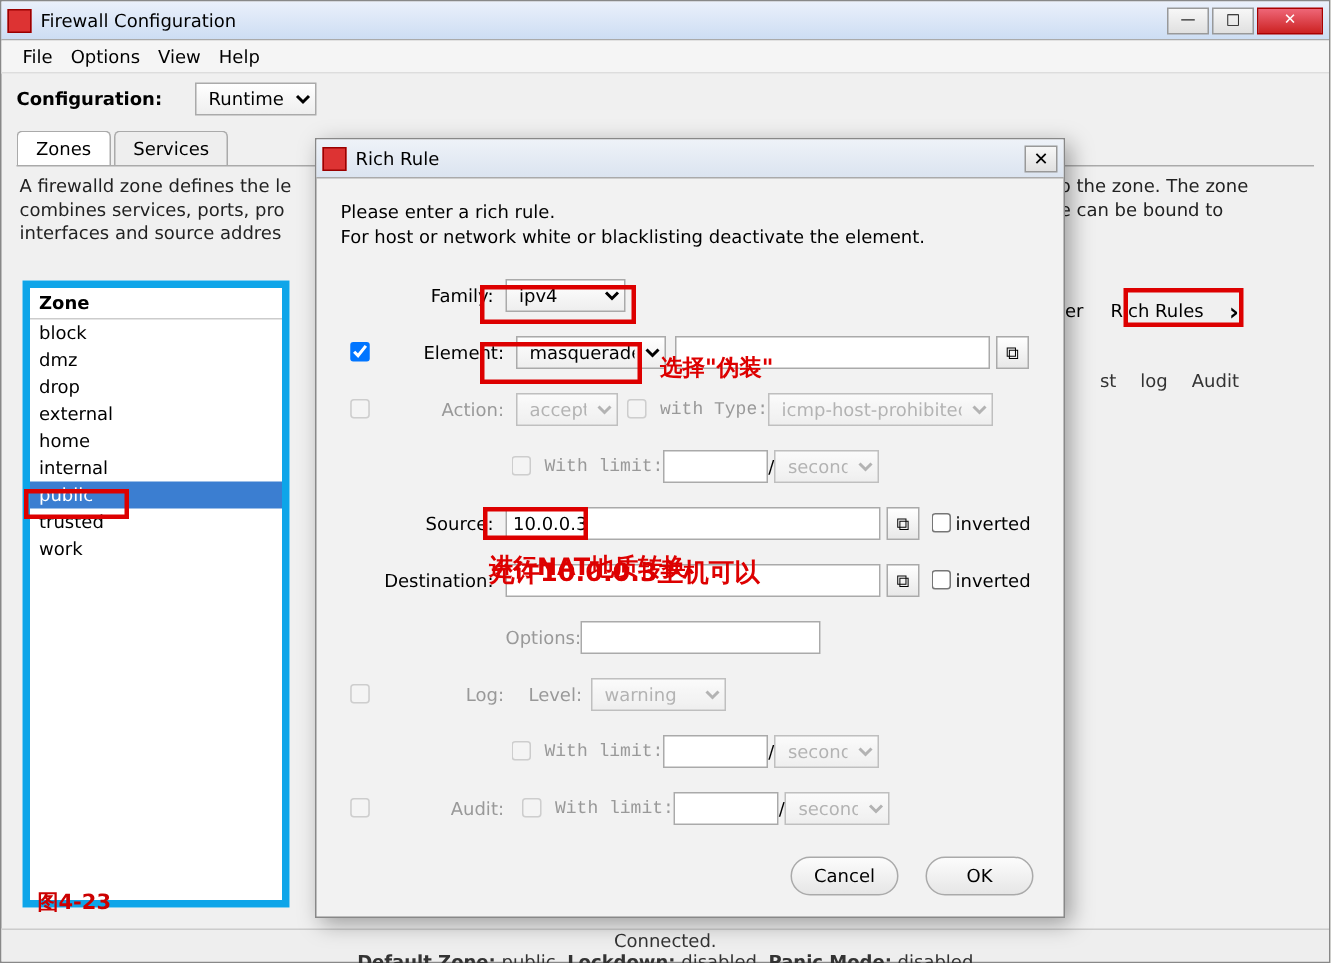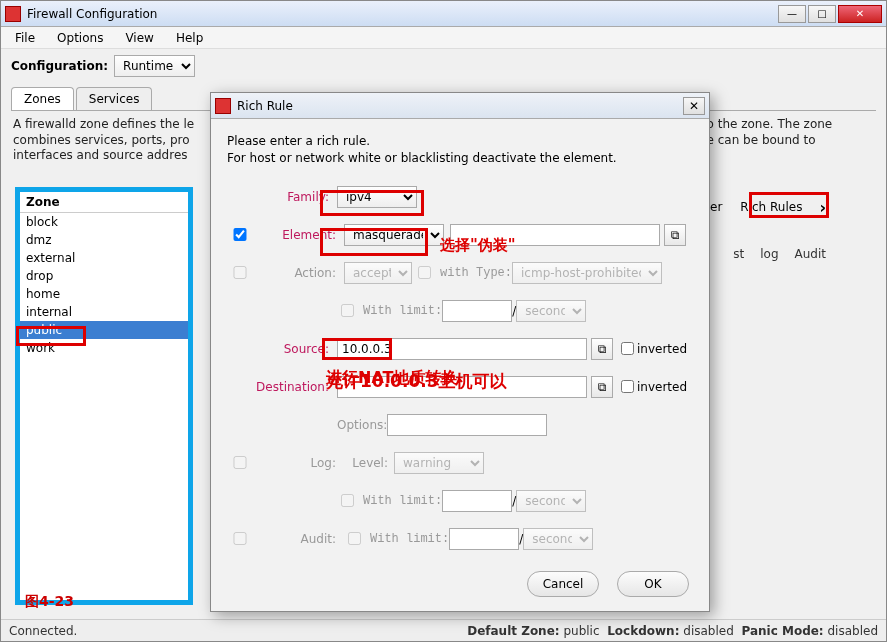--- a/index.html
+++ b/index.html
@@ -7,53 +7,53 @@
 
 .window { background: #f0f0f0; border: 1px solid #888; position: absolute; }
 .main-window { left: 0; top: 0; width: 887px; height: 642px; }
 .titlebar { height: 26px; background: linear-gradient(#eaf0fb, #cdddf3); display: flex; align-items: center; padding: 0 4px; border-bottom: 1px solid #aaa; }
 .titlebar .icon { width: 16px; height: 16px; background: #d33; border: 1px solid #900; margin-right: 6px; display: inline-block; }
 .titlebar .title { flex: 1; }
 .winbtns { display: flex; gap: 2px; }
 .winbtn { width: 28px; height: 18px; border: 1px solid #999; background: linear-gradient(#f7f7f7,#e0e0e0); display: flex; align-items: center; justify-content: center; font-size: 10px; }
 .winbtn.close { background: linear-gradient(#e67,#c22); color: #fff; border-color: #a00; width: 44px; }
 
-.menubar { height: 22px; display: flex; gap: 14px; padding: 2px 10px; background: #f5f5f5; border-bottom: 1px solid #ddd; }
+.menubar { height: 22px; display: flex; gap: 4px; padding: 2px 10px; background: #f5f5f5; border-bottom: 1px solid #ddd; }
 .menubar span { padding: 2px 4px; }
 
-.cfgrow { padding: 6px 10px; display: flex; align-items: center; gap: 6px; }
+.cfgrow { padding: 6px 10px; display: flex; align-items: center; gap: 22px; }
 .cfgrow label { font-weight: bold; }
 select, input[type=text] { border: 1px solid #aaa; background: #fff; padding: 2px 4px; height: 22px; }
 select { background: linear-gradient(#fff,#eee); }
 
 .tabs { display: flex; margin: 4px 10px 0 10px; border-bottom: 1px solid #aaa; }
 .tab { padding: 4px 12px; border: 1px solid #aaa; border-bottom: none; background: #eee; margin-right: 2px; border-radius: 4px 4px 0 0; }
 .tab.active { background: #fff; }
 .desc { margin: 6px 12px; line-height: 1.3; color: #222; }
 
 .zone-panel { position: absolute; left: 14px; top: 186px; width: 178px; bottom: 36px; border: 5px solid #0ea5e9; background: #fff; }
 .zone-header { font-weight: bold; padding: 3px 6px; border-bottom: 1px solid #ccc; }
 .zone-list div { padding: 2px 6px; }
 .zone-list .selected { background: #3b7ed1; color: #fff; }
 
 .right-tabs { position: absolute; right: 60px; top: 196px; display: flex; gap: 4px; align-items: center; }
 .right-tabs .rt { padding: 2px 6px; border: 1px solid transparent; }
 .right-tabs .chev { font-size: 16px; font-weight: bold; margin-left: 6px; }
 .sub-head { position: absolute; right: 60px; top: 246px; display: flex; gap: 16px; color: #333; }
 
-.statusbar { position: absolute; left: 0; right: 0; bottom: 0; height: 22px; background: #eee; border-top: 1px solid #ccc; display: flex; align-items: center; padding: 0 8px; justify-content: space-between; color: #333; }
+.statusbar { position: absolute; left: 0; right: 0; bottom: 0; height: 22px; background: #eee; border-top: 1px solid #ccc; display: flex; align-items: center; padding: 0 8px; justify-content: space-between; color: #333; flex-direction: column; }
 .statusbar .right span.lbl { font-weight: bold; }
 
 .dialog { left: 210px; top: 92px; width: 500px; height: 520px; box-shadow: 4px 4px 14px rgba(0,0,0,0.35); z-index: 10; background: #f2f2f2; }
 .dialog .titlebar { background: linear-gradient(#eef2f8,#dbe4f0); }
 .dialog .titlebar .closebtn { width: 22px; height: 18px; border: 1px solid #999; background: linear-gradient(#f7f7f7,#e0e0e0); display: flex; align-items: center; justify-content: center; margin-left: auto; }
 .dlg-body { padding: 14px 16px; }
 .intro { margin-bottom: 14px; line-height: 1.4; }
 .row { display: flex; align-items: center; min-height: 32px; margin-bottom: 6px; }
-.row .lbl { width: 84px; text-align: right; margin-right: 8px; color: #be185d; }
+.row .lbl { width: 84px; text-align: right; margin-right: 8px; color: #000000; }
 .row.disabled .lbl, .row.disabled select, .row.disabled input, .row.disabled span { color: #999; }
 .row .cb { width: 18px; }
 .row .sub { margin-left: 6px; font-family: Liberation Mono, monospace; }
 .row .inv { margin-left: 8px; }
 .pickbtn { width: 22px; height: 22px; border: 1px solid #aaa; background: linear-gradient(#fff,#e8e8e8); display: inline-flex; align-items: center; justify-content: center; margin-left: 4px; }
 .btnrow { display: flex; justify-content: flex-end; gap: 18px; position: absolute; right: 20px; bottom: 14px; }
 .btn { min-width: 72px; height: 26px; border: 1px solid #aaa; background: linear-gradient(#fcfcfc,#e6e6e6); border-radius: 13px; }
 
 .redbox { border: 3px solid #d00; position: absolute; z-index: 20; pointer-events: none; }
 .redtext { position: absolute; color: #d00; font-weight: bold; z-index: 21; pointer-events: none; }
@@ -94,25 +94,26 @@
     <span style="display:inline-block;width:488px"></span>
     <span>zone can be bound to</span><br>
     <span>interfaces and source addres</span>
   </div>
 
   <div class="zone-panel">
     <div class="zone-header">Zone</div>
     <div class="zone-list">
       <div>block</div>
       <div>dmz</div>
+      <div>drop</div>
       <div>external</div>
-      <div>drop</div>
       <div>home</div>
       <div>internal</div>
       <div class="selected">public</div>
+      <div>trusted</div>
       <div>work</div>
     </div>
   </div>
 
   <div class="right-tabs">
     <span class="rt">Filter</span>
     <span class="rt">Rich Rules</span>
     <span class="chev">›</span>
   </div>
   <div class="sub-head">

